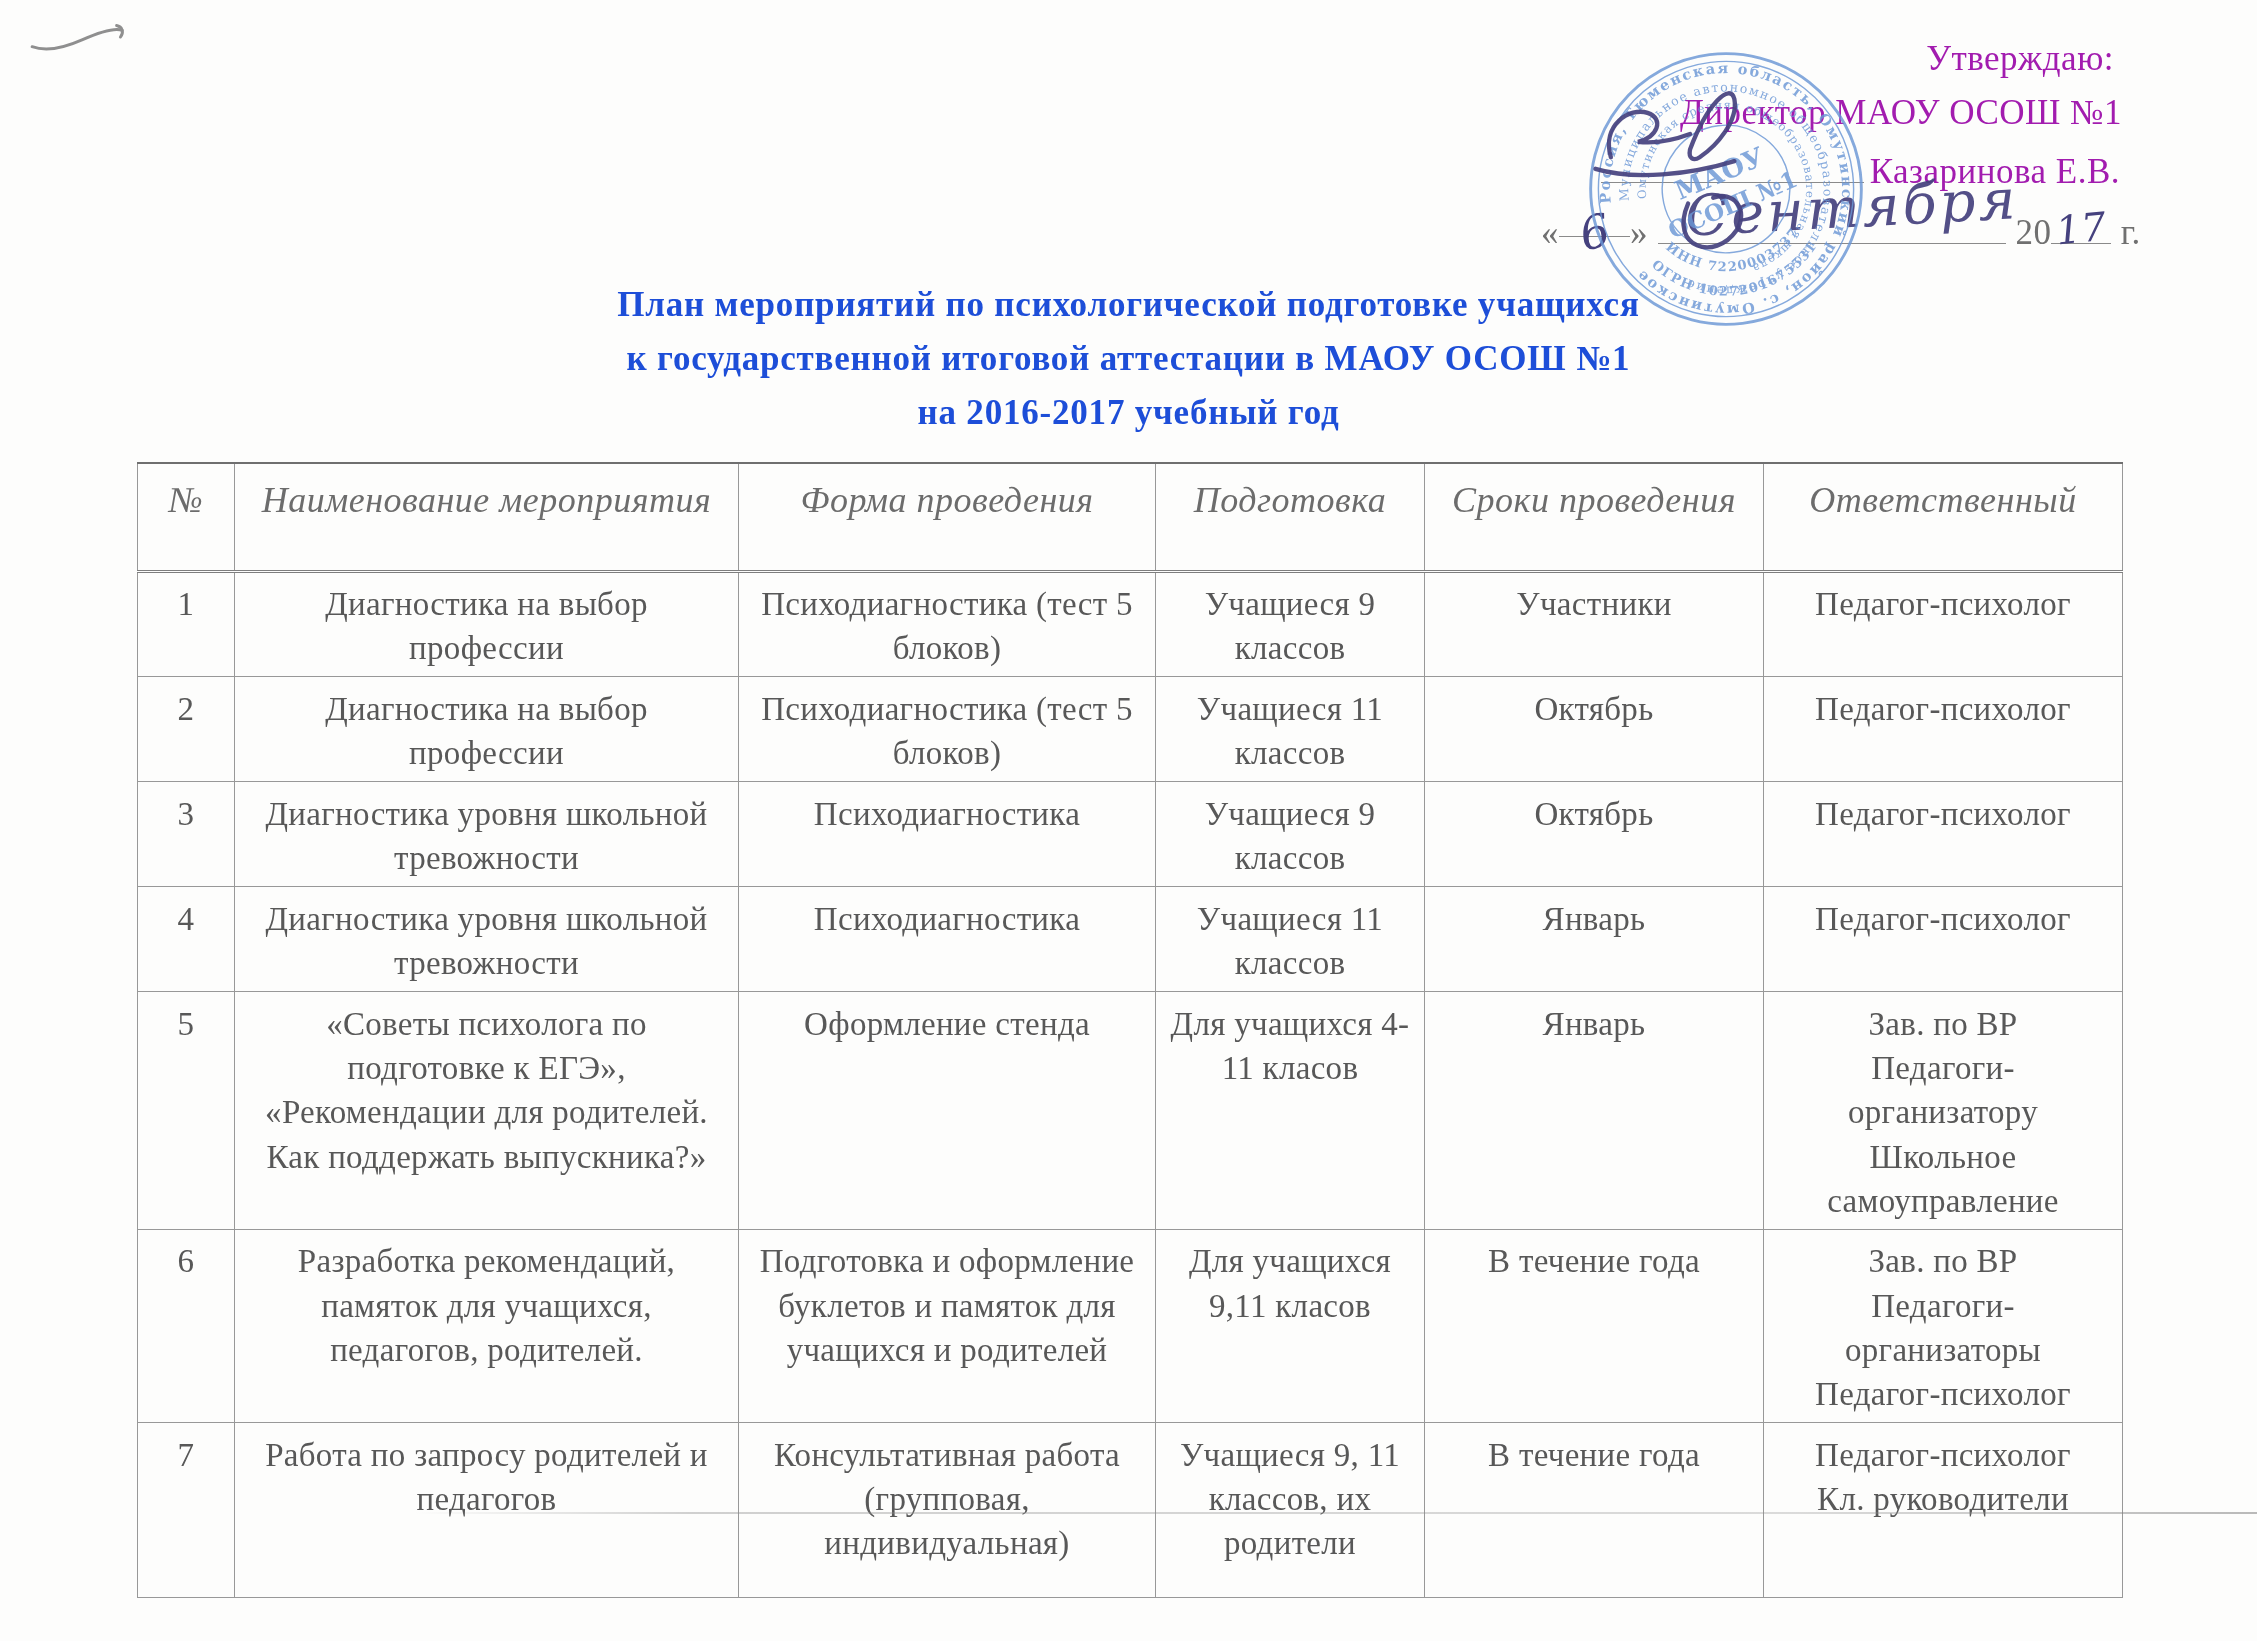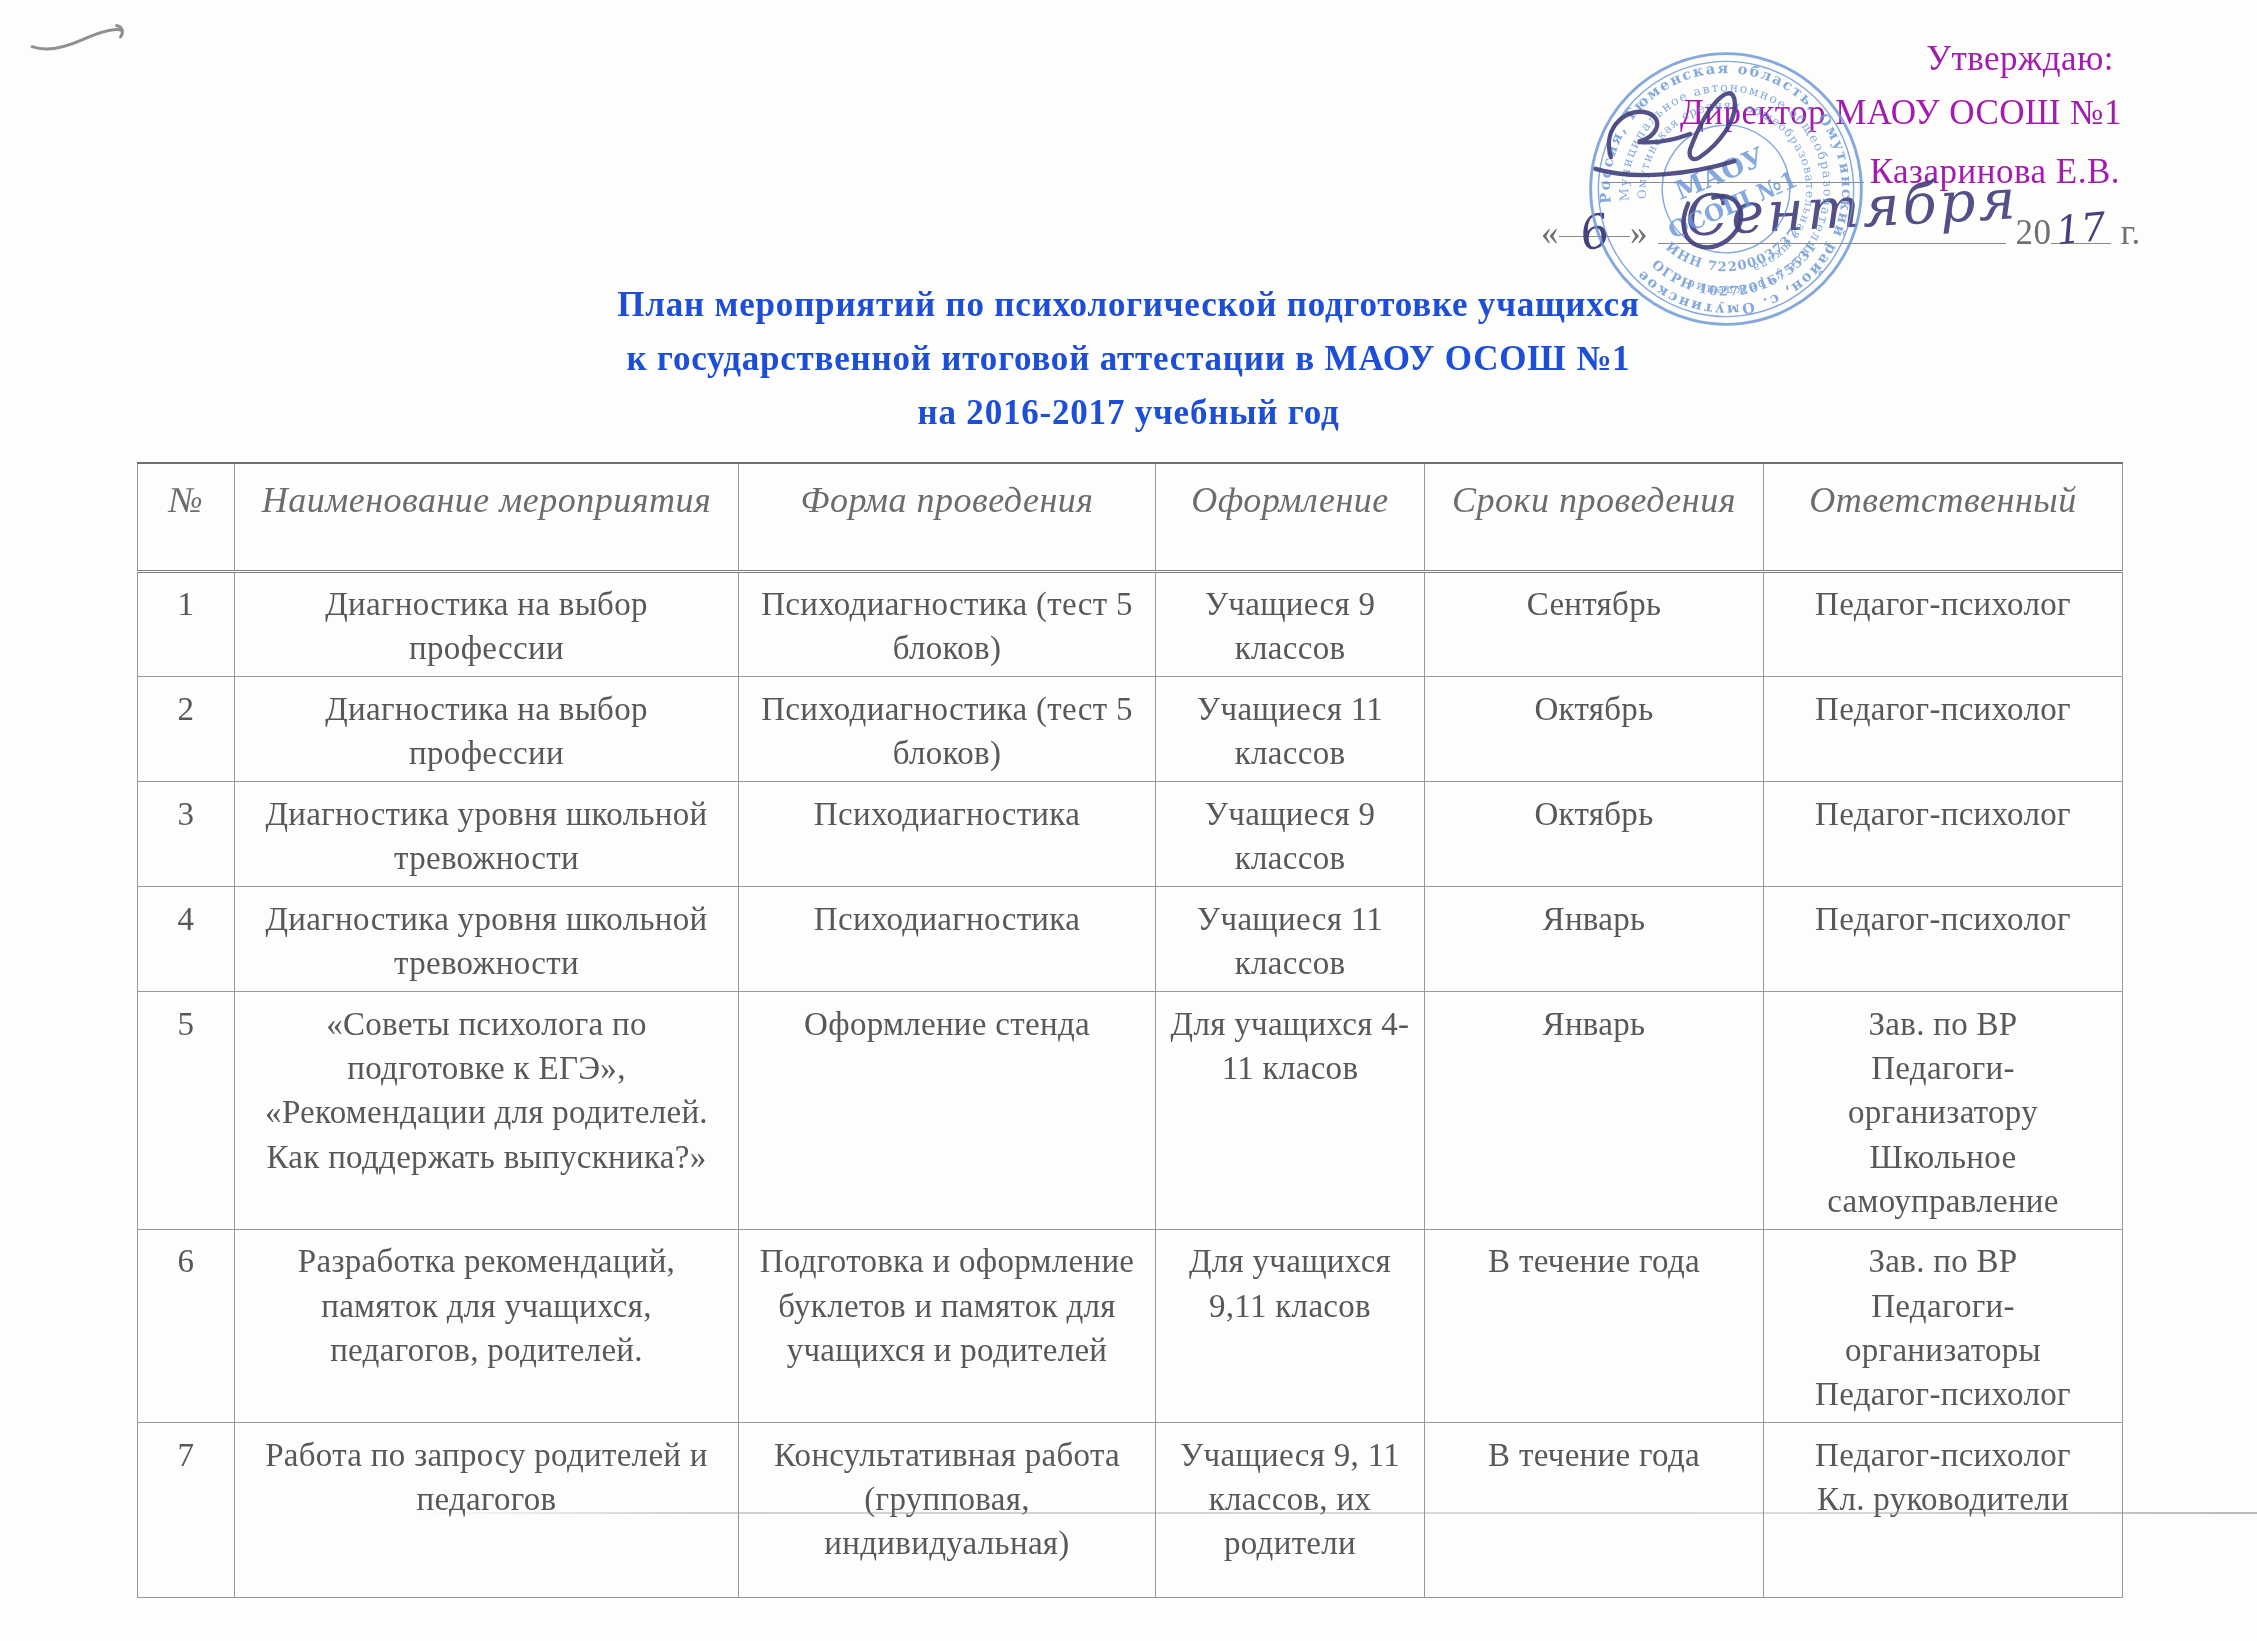--- a/index.html
+++ b/index.html
@@ -122,32 +122,32 @@
         <col style="width:417px">
       <col style="width:269px">
         <col style="width:339px">
         <col style="width:359px">
     </colgroup>
     <thead>
       <tr class="h-hdr">
         <th>№</th>
         <th>Наименование мероприятия</th>
         <th>Форма проведения</th>
-        <th>Оформление</th>
+        <th>Подготовка</th>
         <th>Сроки проведения</th>
         <th>Ответственный</th>
       </tr>
     </thead>
     <tbody>
       <tr class="h-r0">
         <td>1</td>
         <td>Диагностика на выбор профессии</td>
         <td>Психодиагностика (тест 5 блоков)</td>
         <td>Учащиеся 9 классов</td>
-        <td>Сентябрь</td>
+        <td>Участники</td>
         <td>Педагог-психолог</td>
       </tr>
       <tr class="h-r1">
         <td>2</td>
         <td>Диагностика на выбор профессии</td>
         <td>Психодиагностика (тест 5 блоков)</td>
         <td>Учащиеся 11 классов</td>
         <td>Октябрь</td>
         <td>Педагог-психолог</td>
       </tr>

